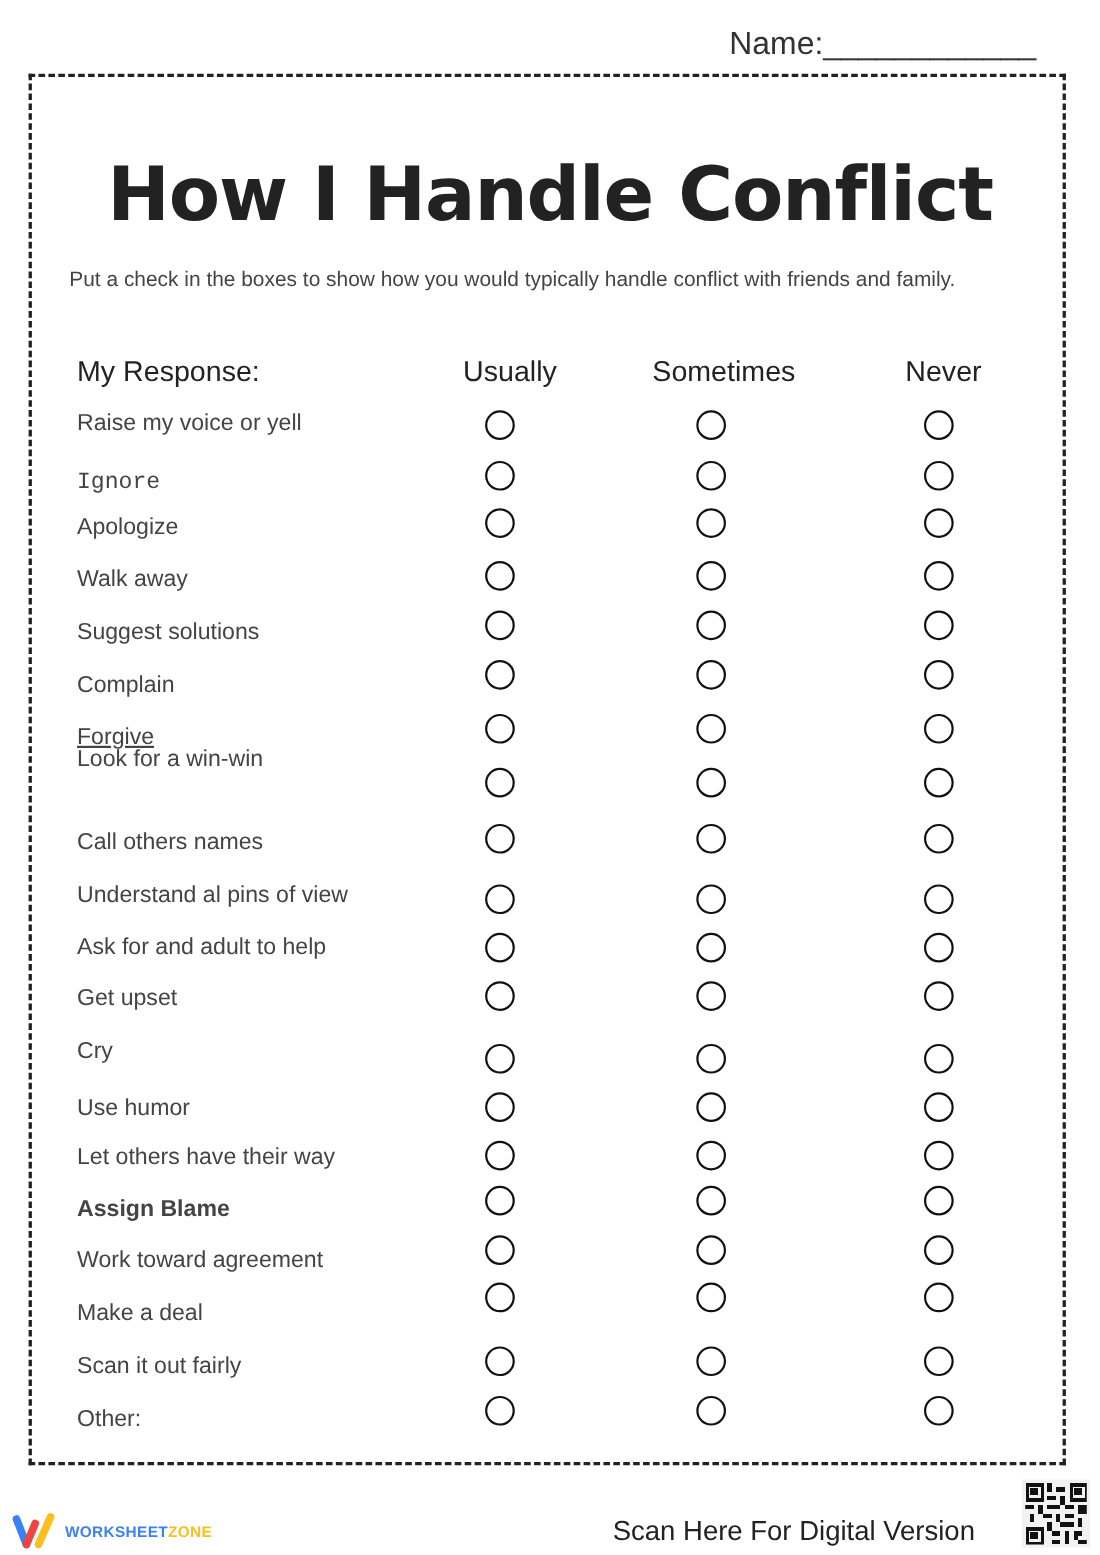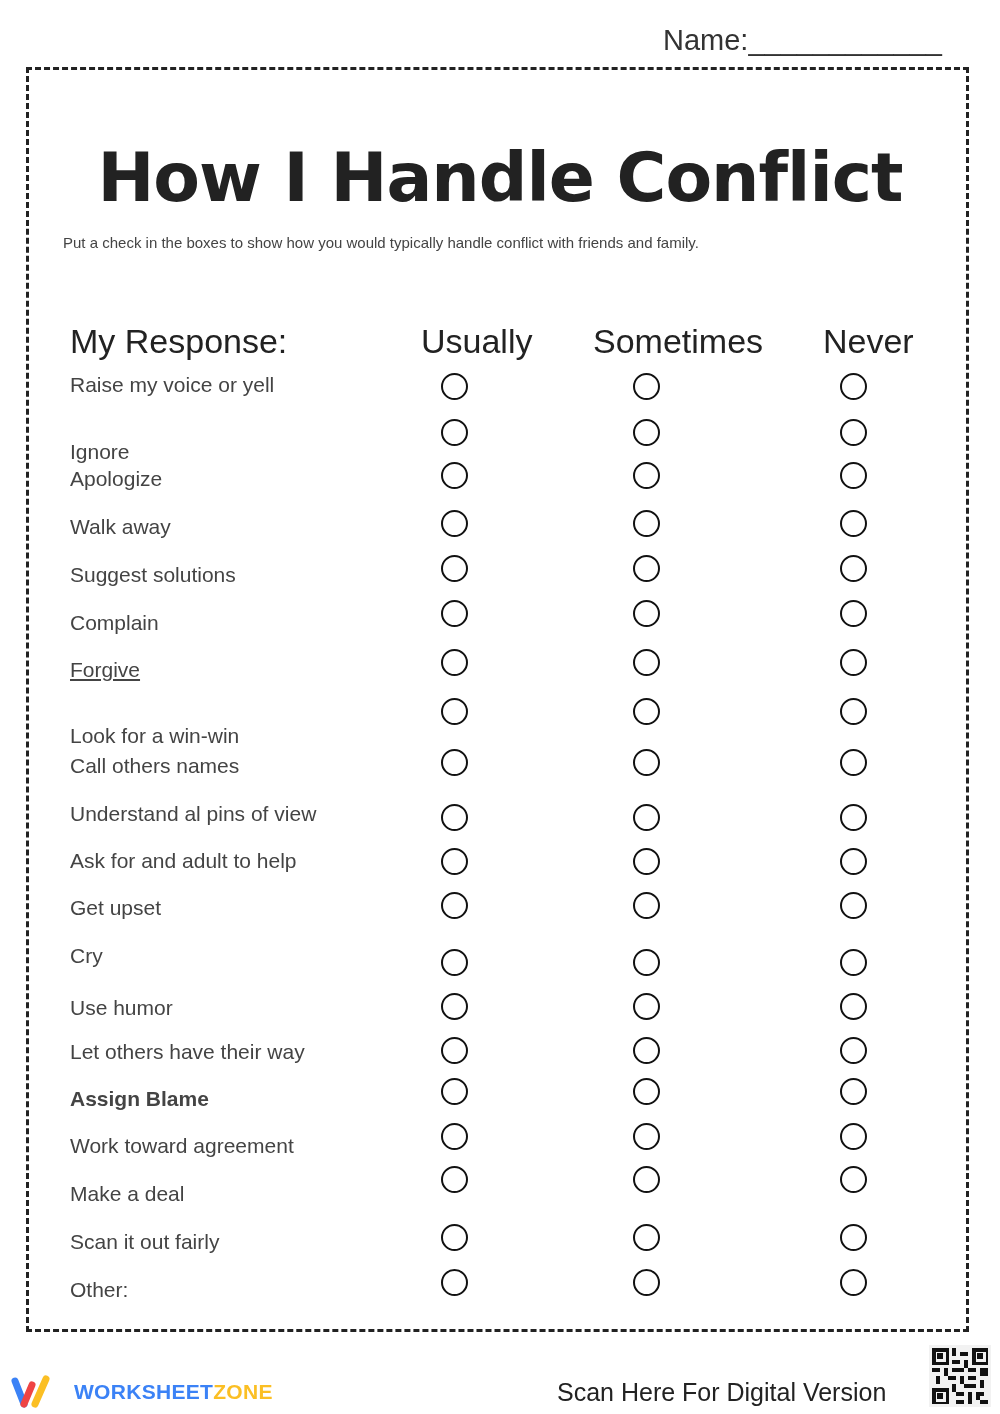--- a/index.html
+++ b/index.html
@@ -5,33 +5,33 @@
   html, body { margin: 0; padding: 0; background: #ffffff; }
   body { width: 1000px; height: 1414px; position: relative; overflow: hidden;
          font-family: "DejaVu Sans", sans-serif; color: #333; }
   .name-line { position: absolute; left: 663px; top: 24px; font-size: 29px; color: #333;
                font-family: "Liberation Sans", sans-serif; }
   .frame { position: absolute; left: 26px; top: 67px; width: 943px; height: 1265px;
            border: 3px dashed #222; box-sizing: border-box; }
   .title { position: absolute; left: 0; width: 1000px; top: 138px; text-align: center;
            font-family: "DejaVu Sans", sans-serif; font-weight: bold; font-size: 68px;
            color: #222; letter-spacing: -1px; }
-  .instructions { position: absolute; left: 63px; top: 227px; width: 905px;
-                  font-family: "Liberation Sans", sans-serif; font-size: 15px; line-height: 32px;
+  .instructions { position: absolute; left: 63px; top: 239px; width: 905px;
+                  font-family: "Liberation Sans", sans-serif; font-size: 19px; line-height: 32px;
                   color: #444; text-align: justify; }
   .hdr { position: absolute; top: 322px; font-family: "Liberation Sans", sans-serif;
-         font-size: 34px; color: #222; font-weight: 500; }
+         font-size: 26px; color: #222; font-weight: 500; }
   .row-label { position: absolute; left: 70px; font-family: "Liberation Sans", sans-serif;
                font-size: 21px; color: #444; white-space: nowrap; }
   .radio { position: absolute; width: 27px; height: 27px; border: 2.5px solid #111;
            border-radius: 50%; box-sizing: border-box; background: #fff; cursor: pointer; }
   .footer-logo { position: absolute; left: 10px; top: 1375px; display: flex; align-items: center; }
   .logo-mark { width: 42px; height: 34px; position: relative; }
-  .logo-text { font-family: "Liberation Sans", sans-serif; font-weight: bold; font-size: 21px;
-               margin-left: 22px; letter-spacing: 0.3px; }
+  .logo-text { font-family: "Liberation Sans", sans-serif; font-weight: bold; font-size: 14px;
+               margin-left: 7px; letter-spacing: 0.3px; }
   .scan-text { position: absolute; left: 557px; top: 1378px; font-family: "Liberation Sans", sans-serif;
                font-size: 25px; color: #222; }
   .qr { position: absolute; left: 929px; top: 1345px; width: 62px; height: 62px; background: #f2f2f2;
         display: flex; align-items: center; justify-content: center; }
 </style>
 </head>
 <body>
 
 <div class="name-line">Name:____________</div>
 
@@ -44,21 +44,21 @@
 <div class="hdr" style="left:70px;">My Response:</div>
 <div class="hdr" style="left:421px;">Usually</div>
 <div class="hdr" style="left:593px;">Sometimes</div>
 <div class="hdr" style="left:823px;">Never</div>
 
 <div id="rows">
     <div class="row-label" style="top: 373px;">Raise my voice or yell</div>
     <div class="radio" style="left: 441px; top: 373px;"></div>
     <div class="radio" style="left: 633px; top: 373px;"></div>
     <div class="radio" style="left: 840px; top: 373px;"></div>
-    <div class="row-label" style="top: 440px;">Ignore</div>
+    <div class="row-label" style="top: 428px; font-family: Liberation Mono, monospace;">Ignore</div>
     <div class="radio" style="left: 441px; top: 419px;"></div>
     <div class="radio" style="left: 633px; top: 419px;"></div>
     <div class="radio" style="left: 840px; top: 419px;"></div>
     <div class="row-label" style="top: 467px;">Apologize</div>
     <div class="radio" style="left: 441px; top: 462px;"></div>
     <div class="radio" style="left: 633px; top: 462px;"></div>
     <div class="radio" style="left: 840px; top: 462px;"></div>
     <div class="row-label" style="top: 515px;">Walk away</div>
     <div class="radio" style="left: 441px; top: 510px;"></div>
     <div class="radio" style="left: 633px; top: 510px;"></div>
@@ -68,21 +68,21 @@
     <div class="radio" style="left: 633px; top: 555px;"></div>
     <div class="radio" style="left: 840px; top: 555px;"></div>
     <div class="row-label" style="top: 611px;">Complain</div>
     <div class="radio" style="left: 441px; top: 600px;"></div>
     <div class="radio" style="left: 633px; top: 600px;"></div>
     <div class="radio" style="left: 840px; top: 600px;"></div>
     <div class="row-label" style="top: 658px; text-decoration: underline;">Forgive</div>
     <div class="radio" style="left: 441px; top: 649px;"></div>
     <div class="radio" style="left: 633px; top: 649px;"></div>
     <div class="radio" style="left: 840px; top: 649px;"></div>
-    <div class="row-label" style="top: 724px;">Look for a win-win</div>
+    <div class="row-label" style="top: 678px;">Look for a win-win</div>
     <div class="radio" style="left: 441px; top: 698px;"></div>
     <div class="radio" style="left: 633px; top: 698px;"></div>
     <div class="radio" style="left: 840px; top: 698px;"></div>
     <div class="row-label" style="top: 754px;">Call others names</div>
     <div class="radio" style="left: 441px; top: 749px;"></div>
     <div class="radio" style="left: 633px; top: 749px;"></div>
     <div class="radio" style="left: 840px; top: 749px;"></div>
     <div class="row-label" style="top: 802px;">Understand al pins of view</div>
     <div class="radio" style="left: 441px; top: 804px;"></div>
     <div class="radio" style="left: 633px; top: 804px;"></div>

